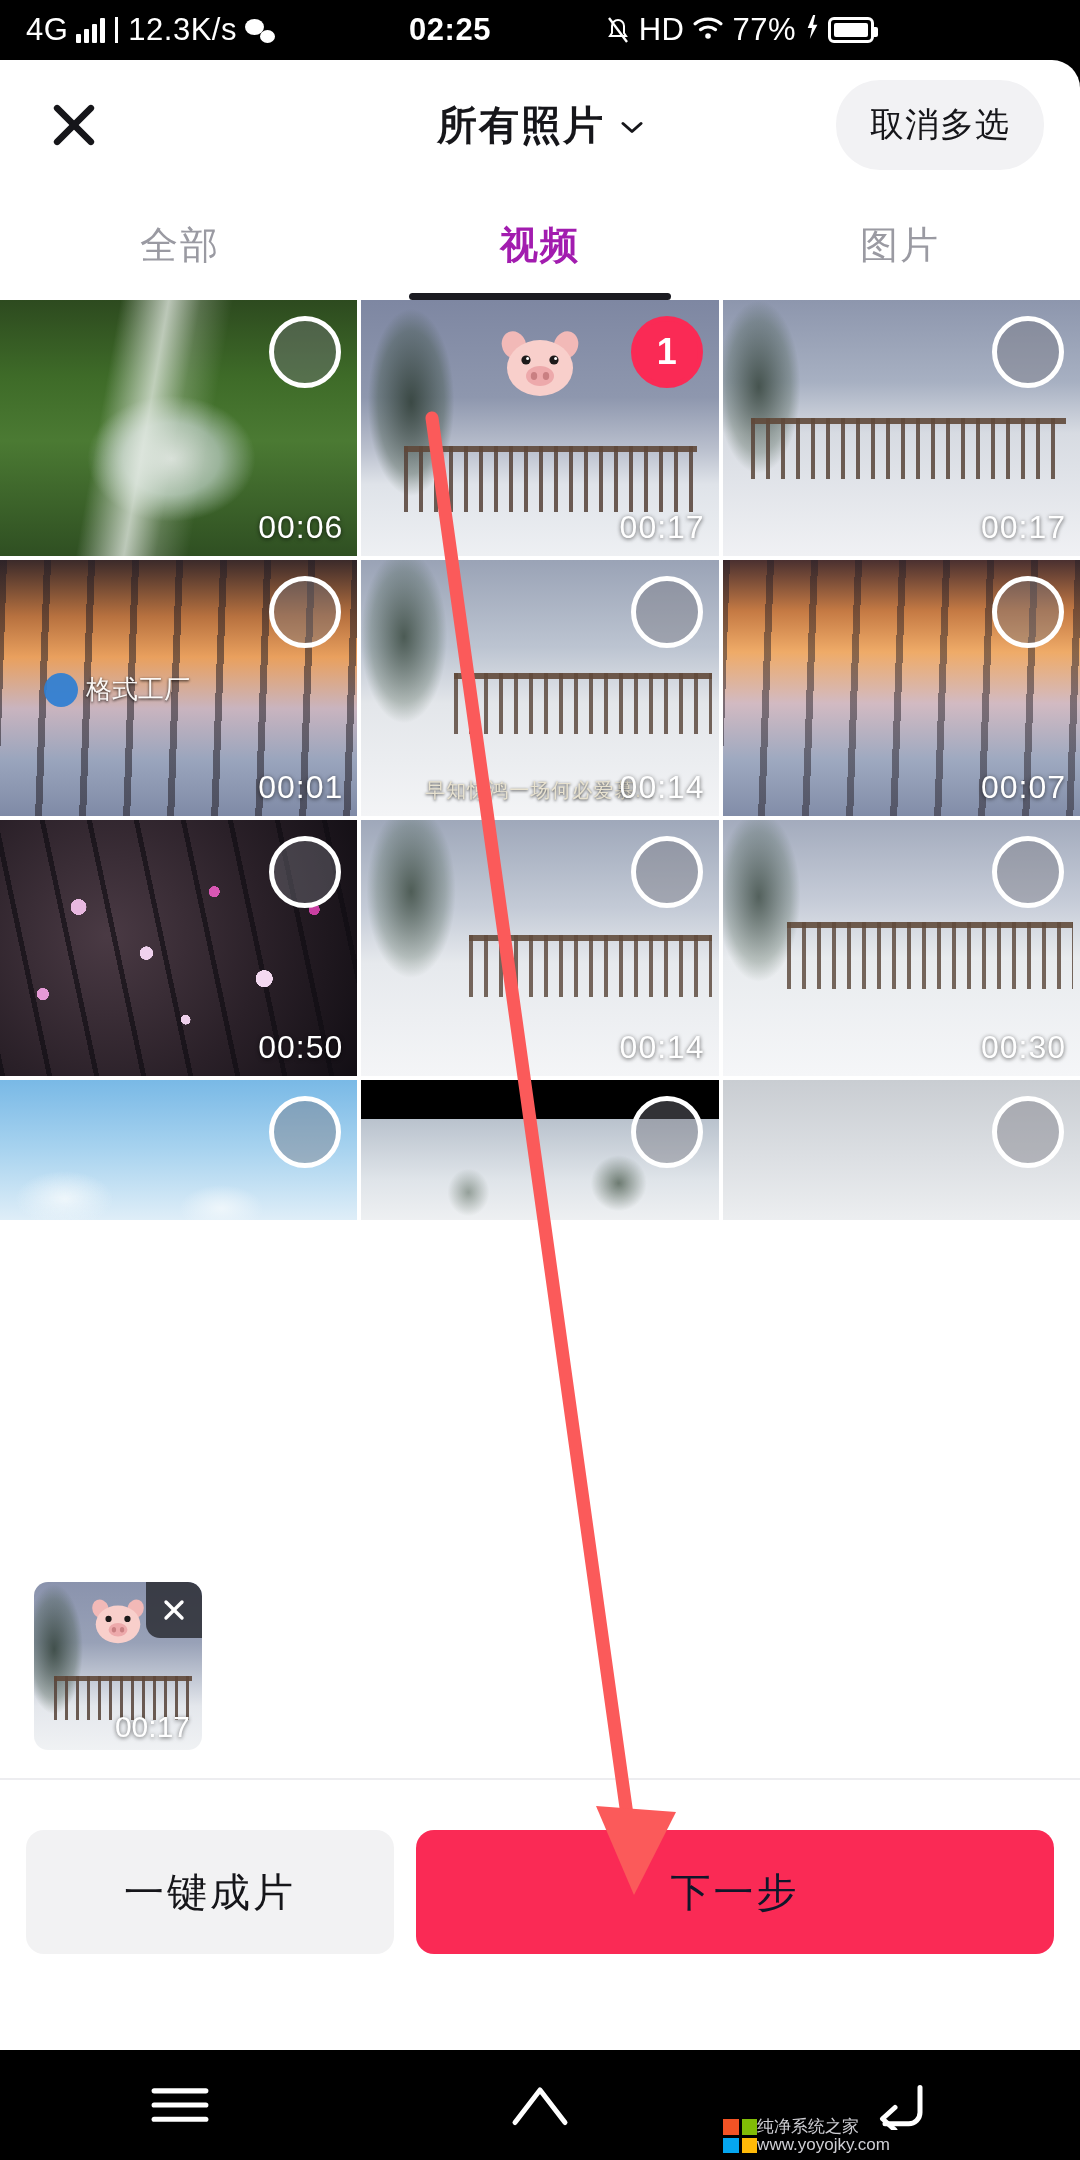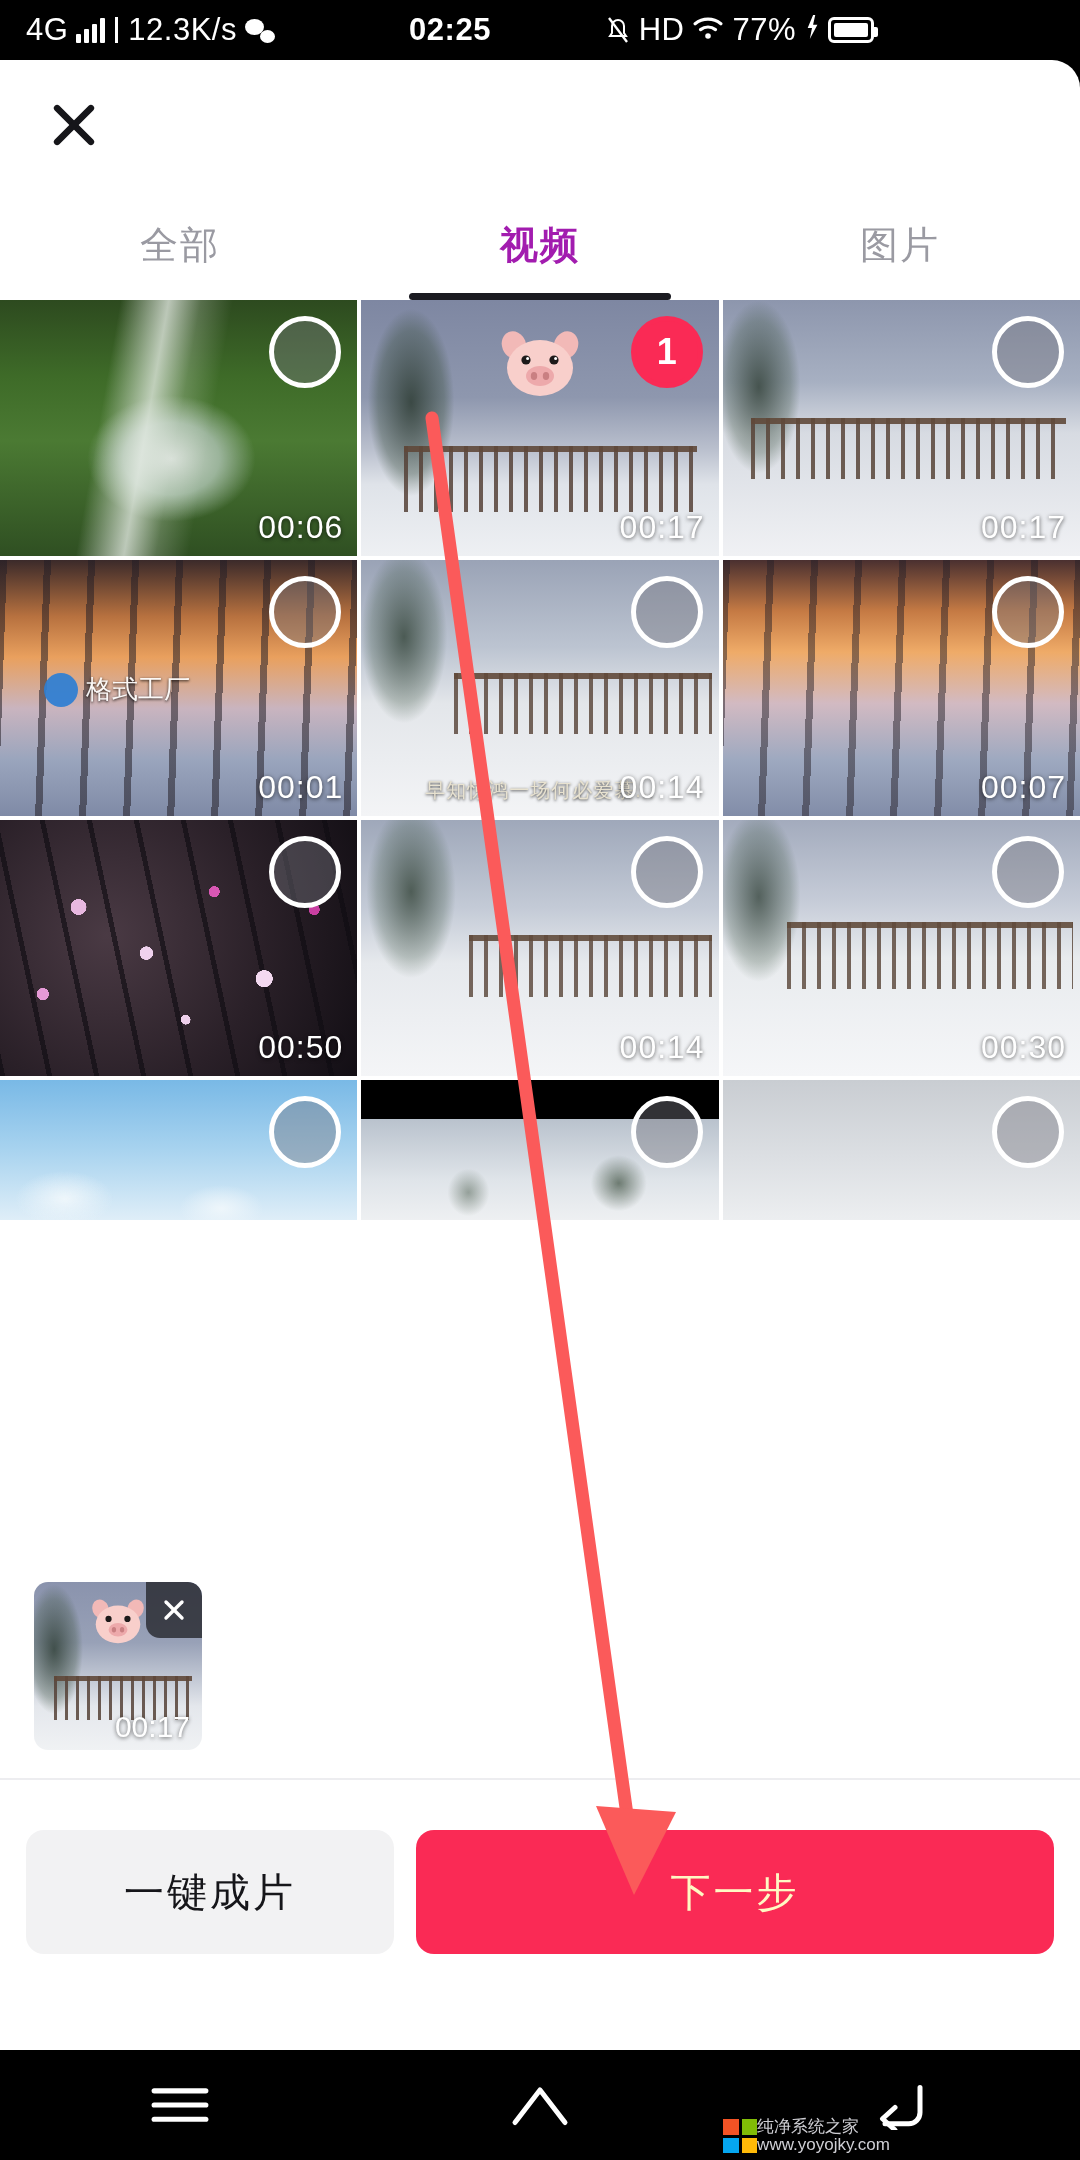--- a/index.html
+++ b/index.html
@@ -79,21 +79,21 @@
     background:rgba(40,42,48,.82); border-radius:0 14px 0 14px;
     display:flex; align-items:center; justify-content:center; }
   .tray-sep { position:absolute; left:0; right:0; bottom:0; height:2px; background:#ededf0; }
 
   
   .actions { position:absolute; left:0; right:0; top:1742px; height:180px;
     display:flex; align-items:center; padding:0 26px; gap:22px; }
   .btn { height:124px; border-radius:18px; display:flex; align-items:center;
     justify-content:center; font-size:40px; letter-spacing:3px; font-weight:500;}
   .btn-secondary { flex:0 0 368px; background:#f2f2f3; color:#16161a; }
-  .btn-primary { flex:1; background:#fa2a55; color:#fef9c3; }
+  .btn-primary { flex:1; background:#fa2a55; color:#0f172a; }
 
   
   .navbar { position:absolute; left:0; bottom:0; width:1080px; height:110px; background:#000;
     display:flex; align-items:center; justify-content:space-around; }
   .navbar .ni { width:76px; height:76px; display:flex; align-items:center; justify-content:center; }
   .wm { position:absolute; right:10px; bottom:6px; display:flex; align-items:center; }
   .wm-box { width:34px; height:34px; display:grid; grid-template-columns:1fr 1fr;
     grid-template-rows:1fr 1fr; gap:3px; }
   .wm-box span { display:block; }
   .wm-text { color:#cfcfd4; font-size:17px; line-height:1.05; }
@@ -149,20 +149,29 @@
 
   <div class="sheet">
 
     <div class="header">
       <div class="close-x">
         <svg viewBox="0 0 40 40" width="52" height="52">
           <line x1="7" y1="7" x2="33" y2="33" stroke="#16161a" stroke-width="5" stroke-linecap="round"></line>
           <line x1="33" y1="7" x2="7" y2="33" stroke="#16161a" stroke-width="5" stroke-linecap="round"></line>
         </svg>
       </div>
+      <div class="title-wrap">
+        <span class="title">所有照片</span>
+        <span class="chev">
+          <svg viewBox="0 0 22 12" width="22" height="12">
+            <path d="M2 2l9 8 9-8" fill="none" stroke="#16161a" stroke-width="3" stroke-linecap="round" stroke-linejoin="round"></path>
+          </svg>
+        </span>
+      </div>
+      <div class="cancel-btn">取消多选</div>
     </div>
 
     <div class="tabs">
       <div class="tab">全部</div>
       <div class="tab active">视频</div>
       <div class="tab">图片</div>
     </div>
 
     <div class="grid">
 

